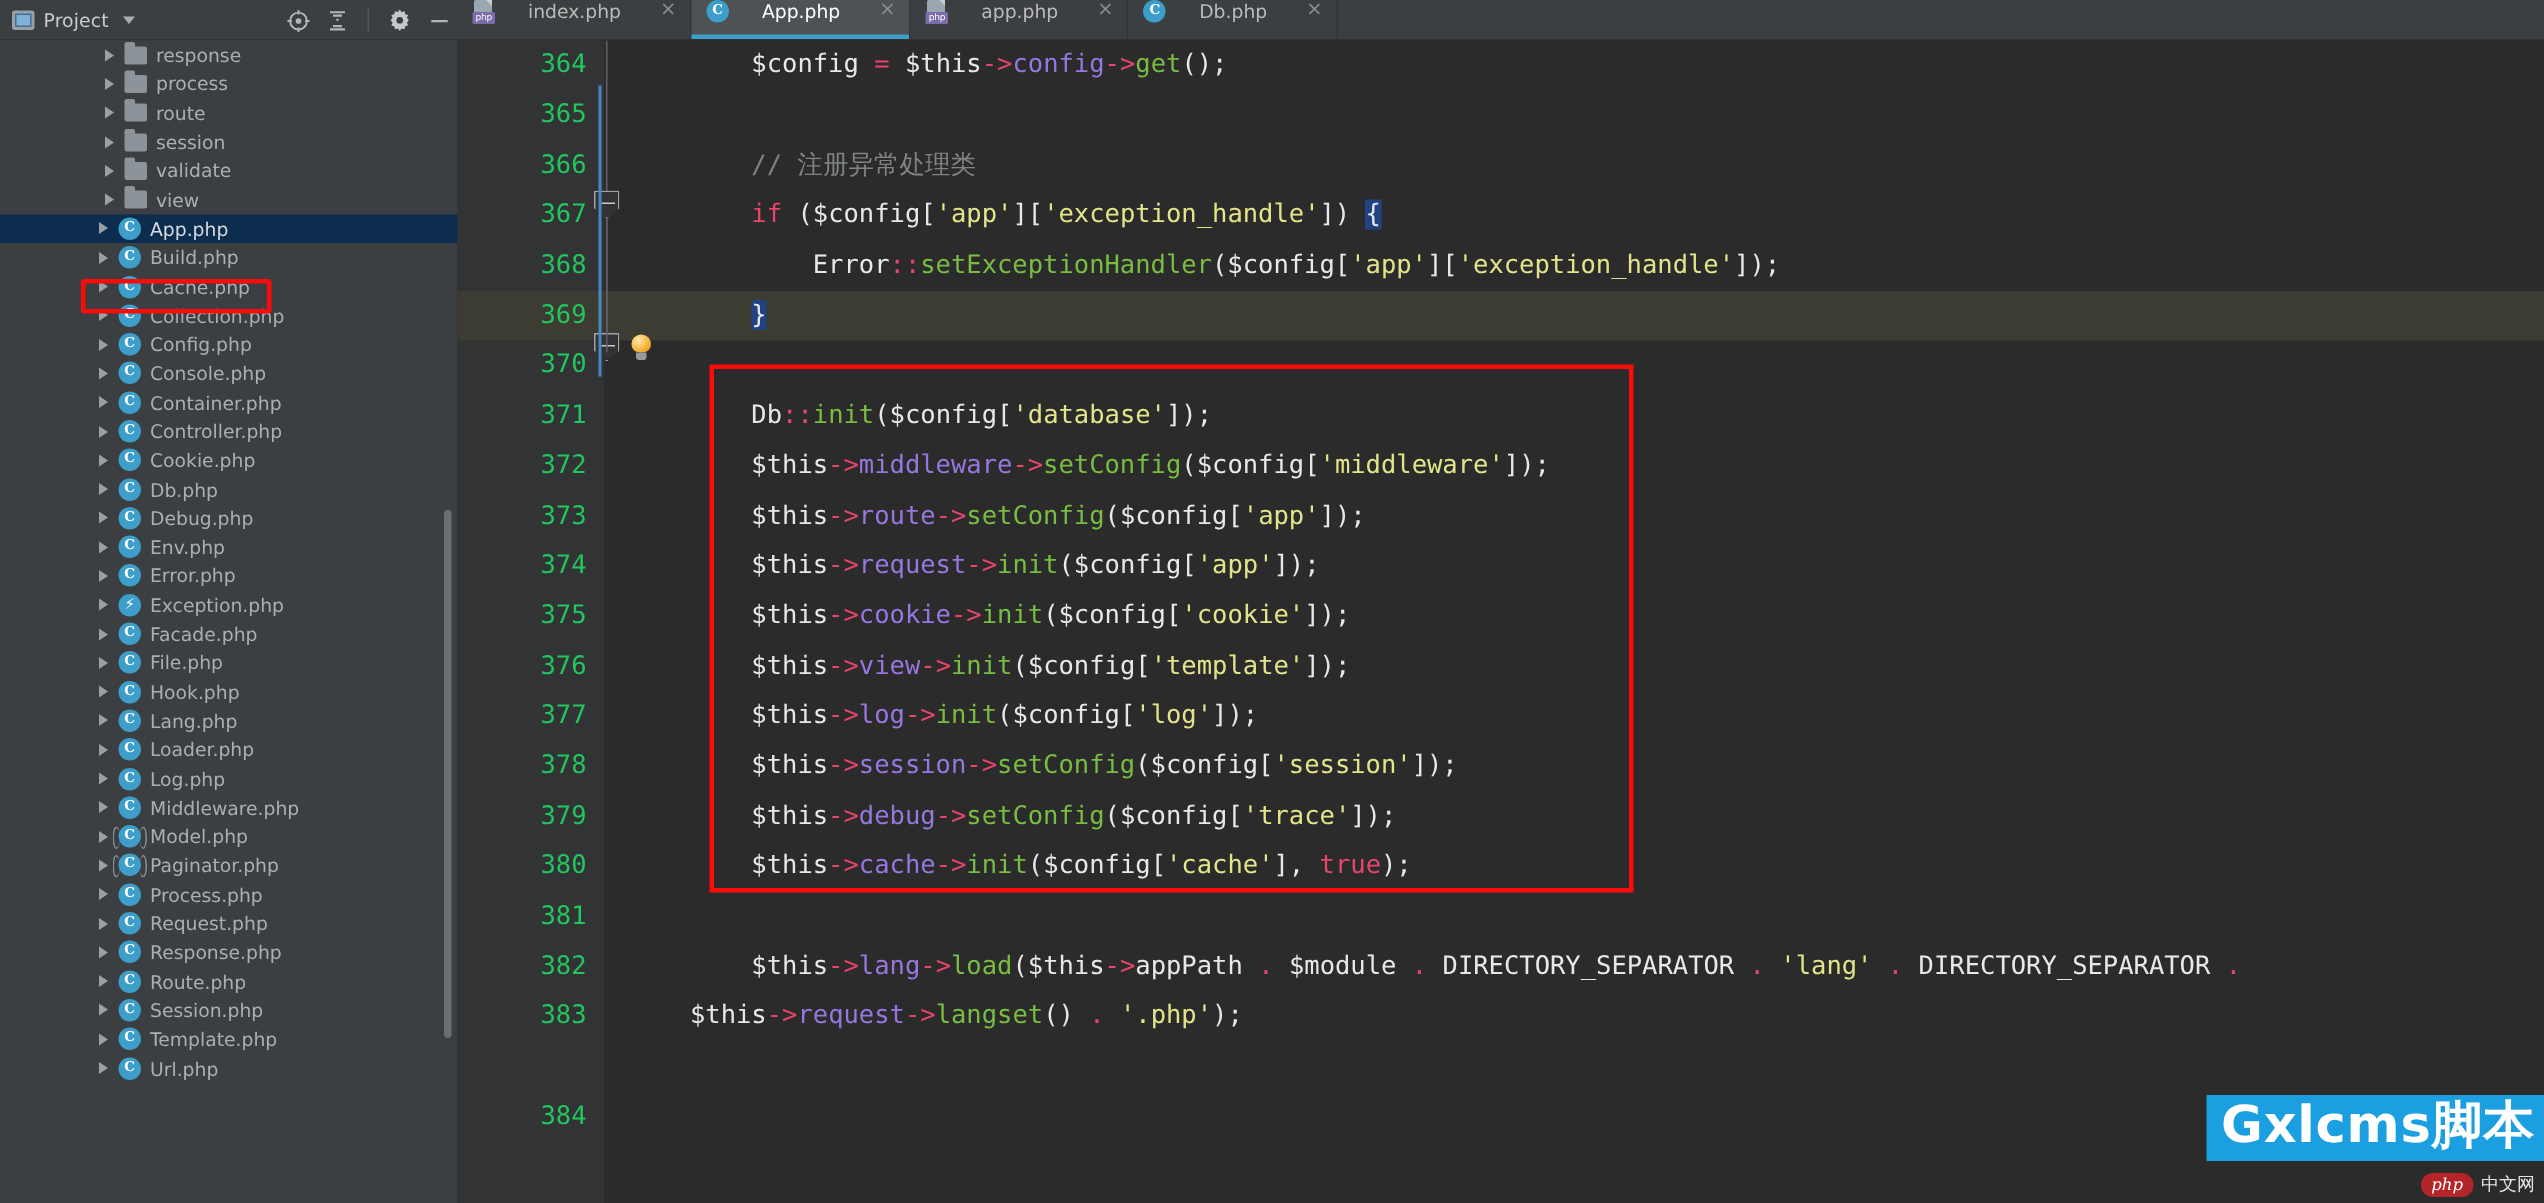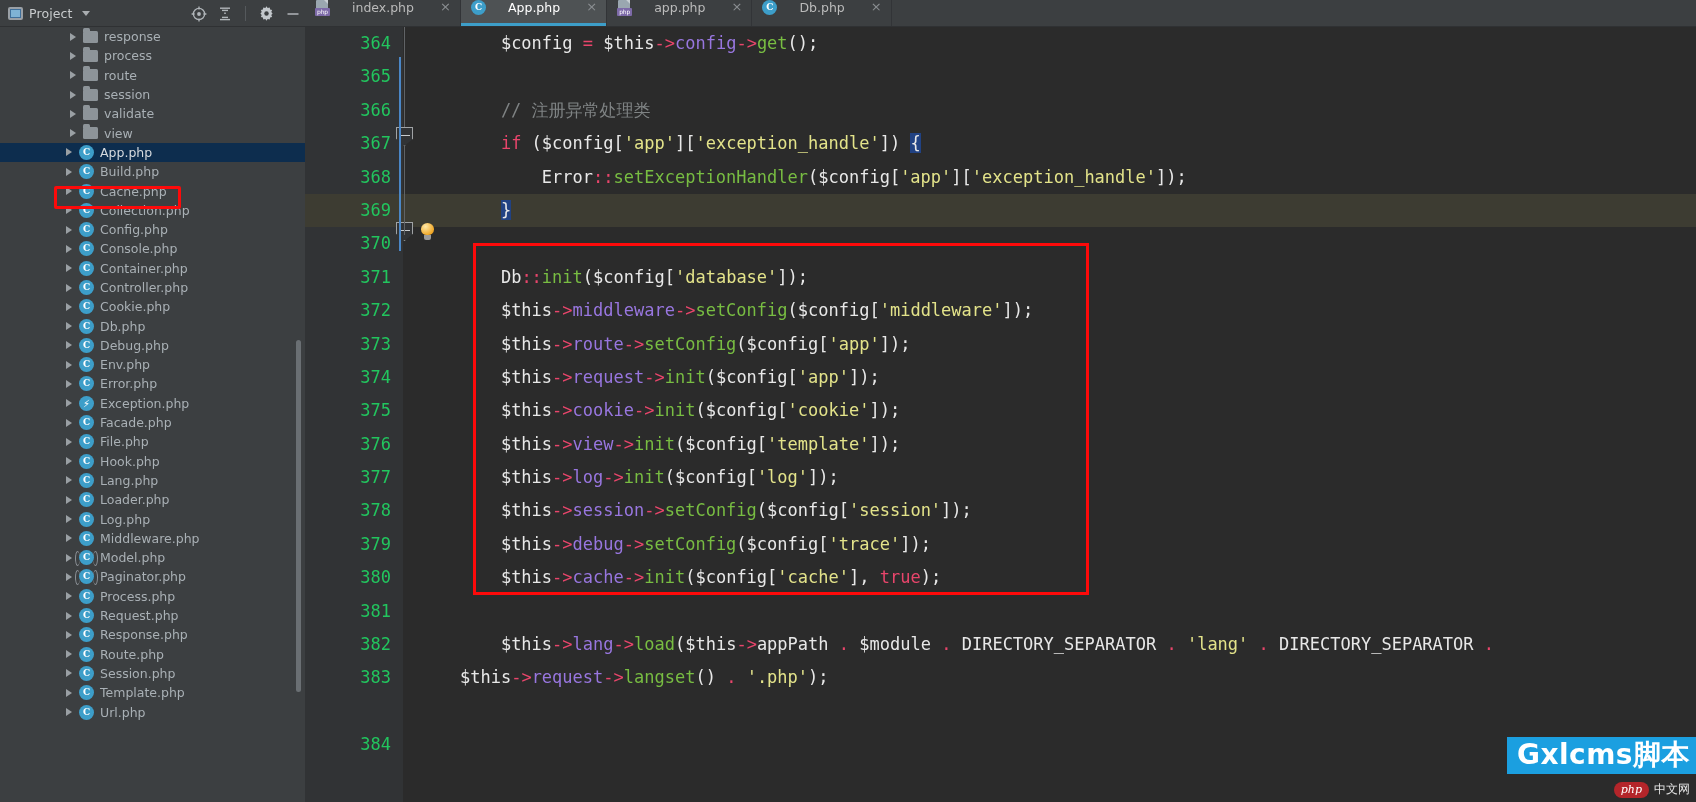--- a/index.html
+++ b/index.html
@@ -260,21 +260,21 @@
   .bulb .base {
     width: 7px; height: 5px; background: #9a9a9a; margin: 0 auto;
     border-radius: 0 0 2px 2px;
   }
 
   
   .wm {
     position: absolute; right: 0; bottom: 28px;
     background: #1b9fe0;
     color: #ffffff;
-    font-size: 28px; font-weight: bold;
+    font-size: 34px; font-weight: bold;
     padding: 3px 6px 5px 10px;
     letter-spacing: .5px;
     font-family: "DejaVu Sans", sans-serif;
     line-height: 1.05;
   }
   .wm-sub {
     position: absolute; right: 6px; bottom: 4px;
     display: flex; align-items: center; gap: 5px;
   }
   .wm-php {

